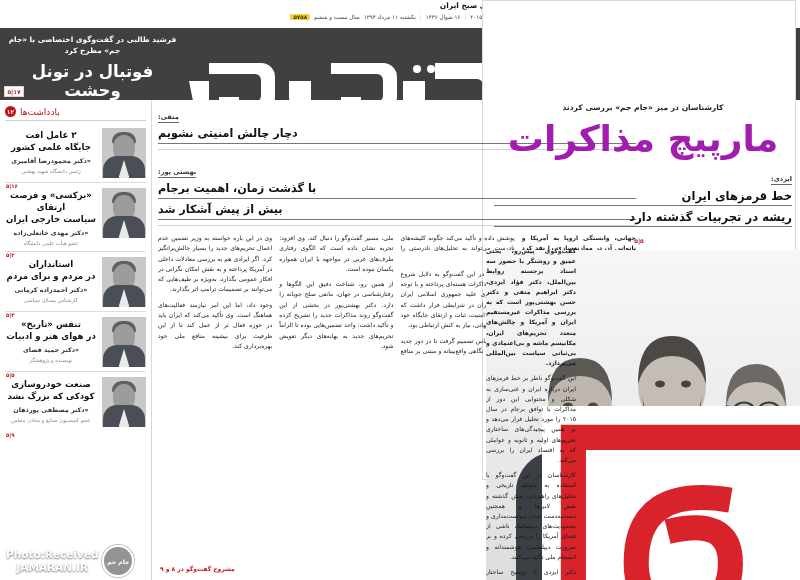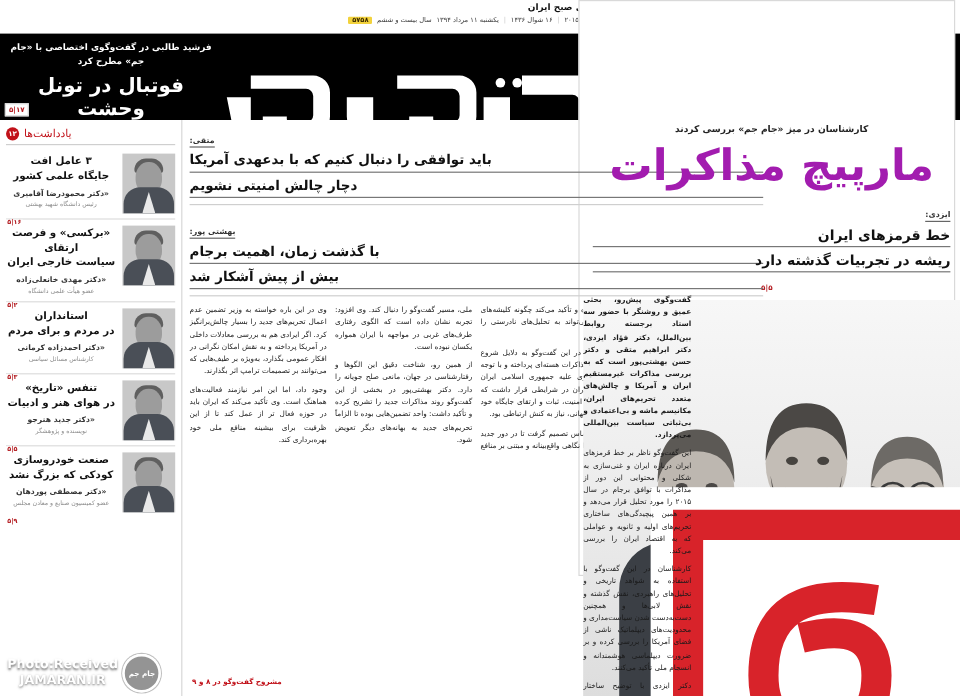--- a/index.html
+++ b/index.html
@@ -30,21 +30,21 @@
   }
   .pages-badge{
     background:#e2e2e2;color:#8a1010;font-weight:bold;padding:0 3px;border-radius:1px;
     font-size:5.6px;display:inline-flex;align-items:center;gap:2px;
   }
   .pages-badge .dot{
     width:6px;height:6px;border-radius:50%;background:#d21e26;display:inline-block;
   }
 
   
-  .masthead{position:absolute;left:0;top:28px;width:800px;height:72px;background:#000000;}
+  .masthead{position:absolute;left:0;top:28px;width:800px;height:72px;background:#404040;}
   .mast-left{
     position:absolute;left:0;top:0;width:185px;height:72px;color:#fff;
     padding:6px 8px 0 8px;box-sizing:border-box;text-align:center;
   }
   .mast-left .kicker{font-size:7.4px;font-weight:bold;line-height:11px;margin-bottom:6px;}
   .mast-left .title{font-size:16.5px;font-weight:bold;line-height:19px;letter-spacing:-.3px;}
   .mast-right{
     position:absolute;right:0;top:0;width:185px;height:72px;
     padding:7px 8px 0 8px;box-sizing:border-box;text-align:center;
   }
@@ -310,21 +310,21 @@
       <div class="note">
         <div class="portrait">
           <div class="hair"></div>
           <div class="head"></div>
           <div class="body"></div>
           <div class="shirt"></div>
         </div>
         <div class="txt">
           <div class="t1">تنفس «تاریخ»</div>
           <div class="t1">در هوای هنر و ادبیات</div>
-          <div class="t2">«دکتر جدید هنرجو</div>
+          <div class="t2">«دکتر حمید فضای</div>
           <div class="t3">نویسنده و پژوهشگر</div>
         </div>
         <div class="pg">۵|۵</div>
       </div>
 
       <div class="note" style="border-bottom:0;">
         <div class="portrait">
           <div class="hair"></div>
           <div class="head"></div>
           <div class="body"></div>
@@ -347,21 +347,20 @@
         </div>
       </div>
     </div>
 
     <div class="center">
 
       <div class="deck">
         <div class="srcwrap">
           <span class="src">متقی:</span>
         </div>
-        <div class="line">باید توافقی را دنبال کنیم که با بدعهدی آمریکا</div>
         <div class="line">دچار چالش امنیتی نشویم</div>
       </div>
 
       <div class="deck deck2">
         <div class="srcwrap">
           <span class="src">بهشتی پور:</span>
         </div>
         <div class="line">با گذشت زمان، اهمیت برجام</div>
         <div class="line">بیش از پیش آشکار شد</div>
       </div>

